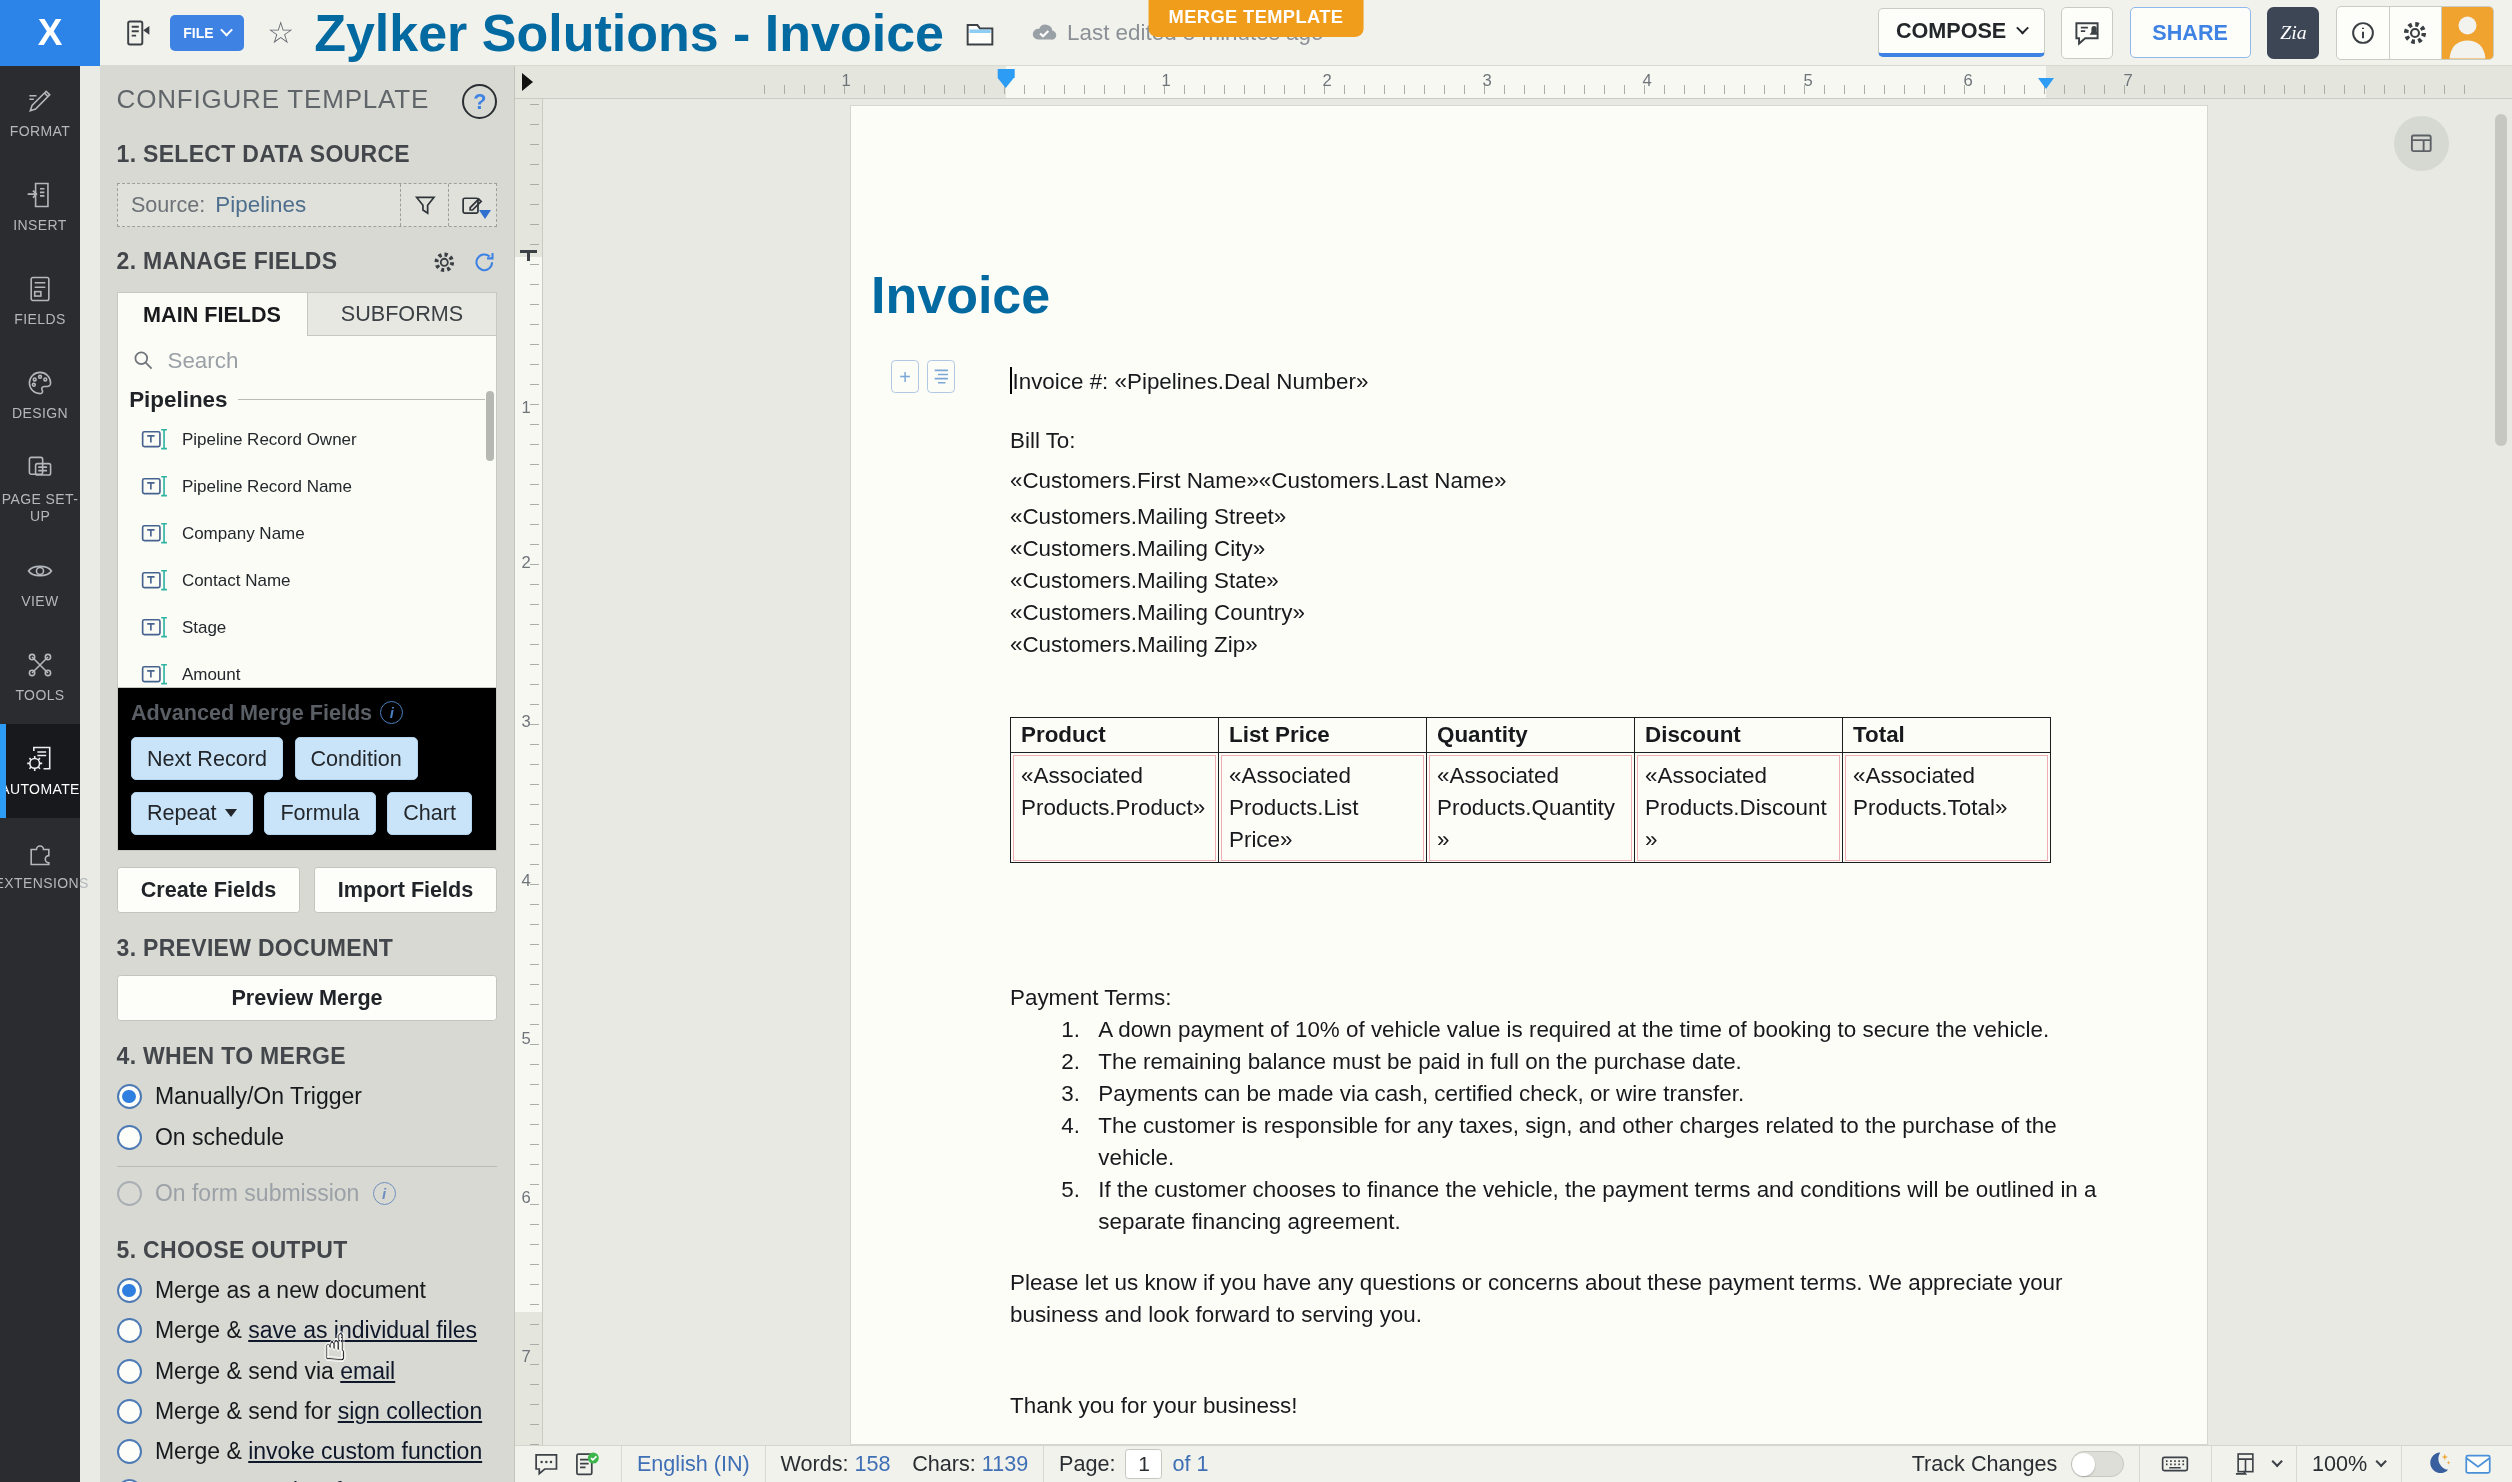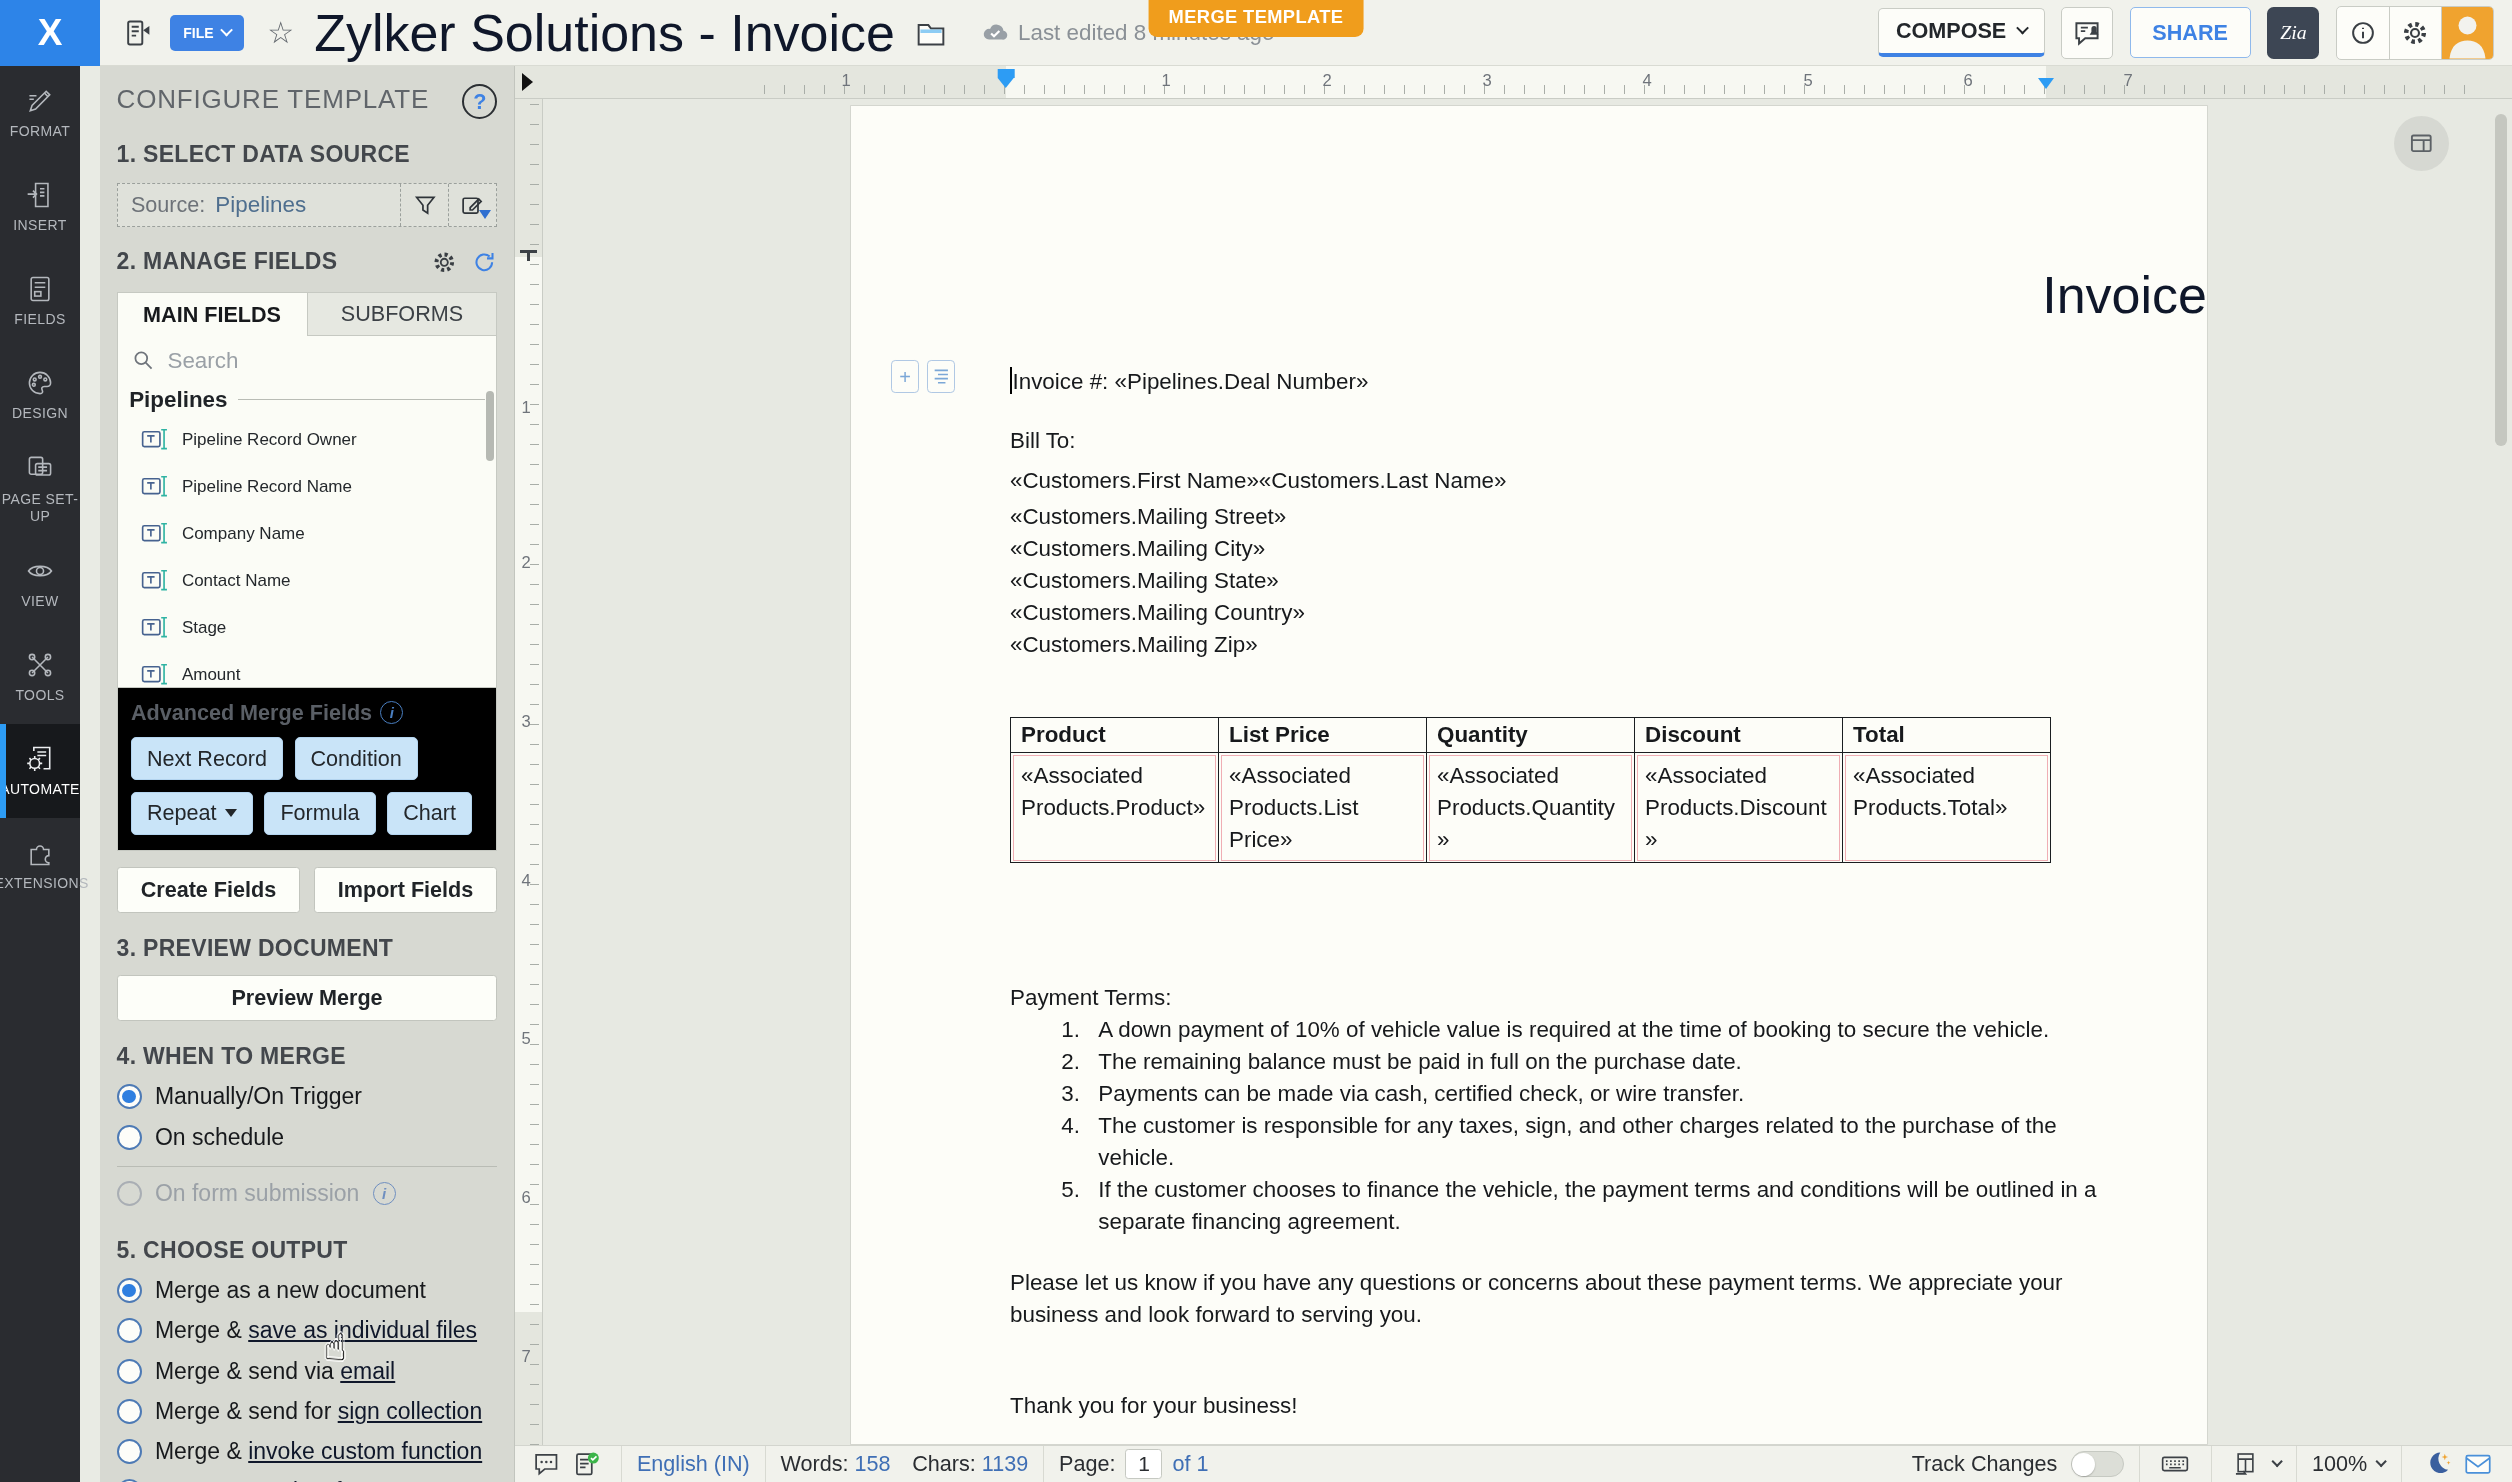--- a/index.html
+++ b/index.html
@@ -128,22 +128,22 @@
   .vruler .ticks { position:absolute; top:0; bottom:0; right:3.3px; width:8.3px;
                    background:repeating-linear-gradient(0deg,#a9aea8 0 0.8px,transparent 0.8px 20px); }
   .vnum { position:absolute; left:6.6px; transform:translateY(-50%); font-size:16.6px; color:#6f747b; }
   .vmark { position:absolute; left:5px; top:151px; width:16.6px; height:3.3px; background:#3c4146; }
   .vmark::after { content:''; position:absolute; left:6.6px; top:2.5px; width:3.3px; height:8.3px; background:#3c4146; }
 
   
   .page { position:absolute; left:336px; top:40px; width:1356px; height:1338px; background:#fdfdf8;
           box-shadow:0 0 0 0.8px #cfd1ca; font-size:22.4px; line-height:32px; }
   .abs { position:absolute; }
-  .doc-title { left:0; right:0; top:163px; text-align:right; font-size:52px; font-weight:normal;
-               color:#0f172a; line-height:1; }
+  .doc-title { left:0; right:0; top:163px; text-align:left; font-size:52px; font-weight:bold;
+               color:#0369a1; line-height:1; }
   .margin-icons { left:40px; top:254px; display:flex; gap:8.3px; }
   .mi { width:28px; height:33px; border:1.7px solid #b0c8e4; border-radius:4.2px; color:#7ba7d7;
         display:flex; align-items:center; justify-content:center; font-size:20px; background:#fdfdf8; }
   .caret { display:inline-block; width:1.7px; height:26.6px; background:#000; vertical-align:-5px; margin-right:0.8px; }
   .l-invoice { left:159px; top:260px; }
   .l-billto  { left:159px; top:319px; }
   .l-cust    { left:159px; top:359px; }
   .l-addr    { left:159px; top:395px; }
   .doc-table { left:159px; top:611px; border-collapse:collapse; }
   .doc-table th { border:1.7px solid #1b1e21; font-weight:bold; font-size:22.4px; text-align:left;

